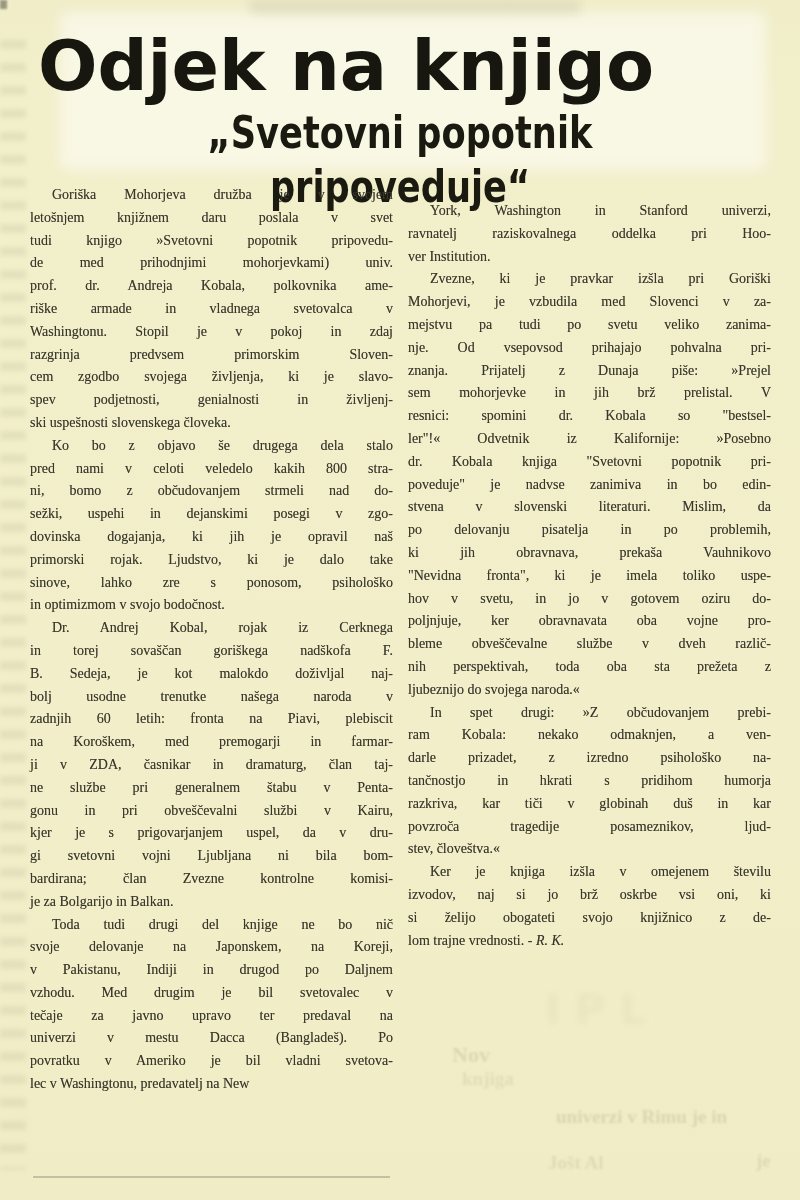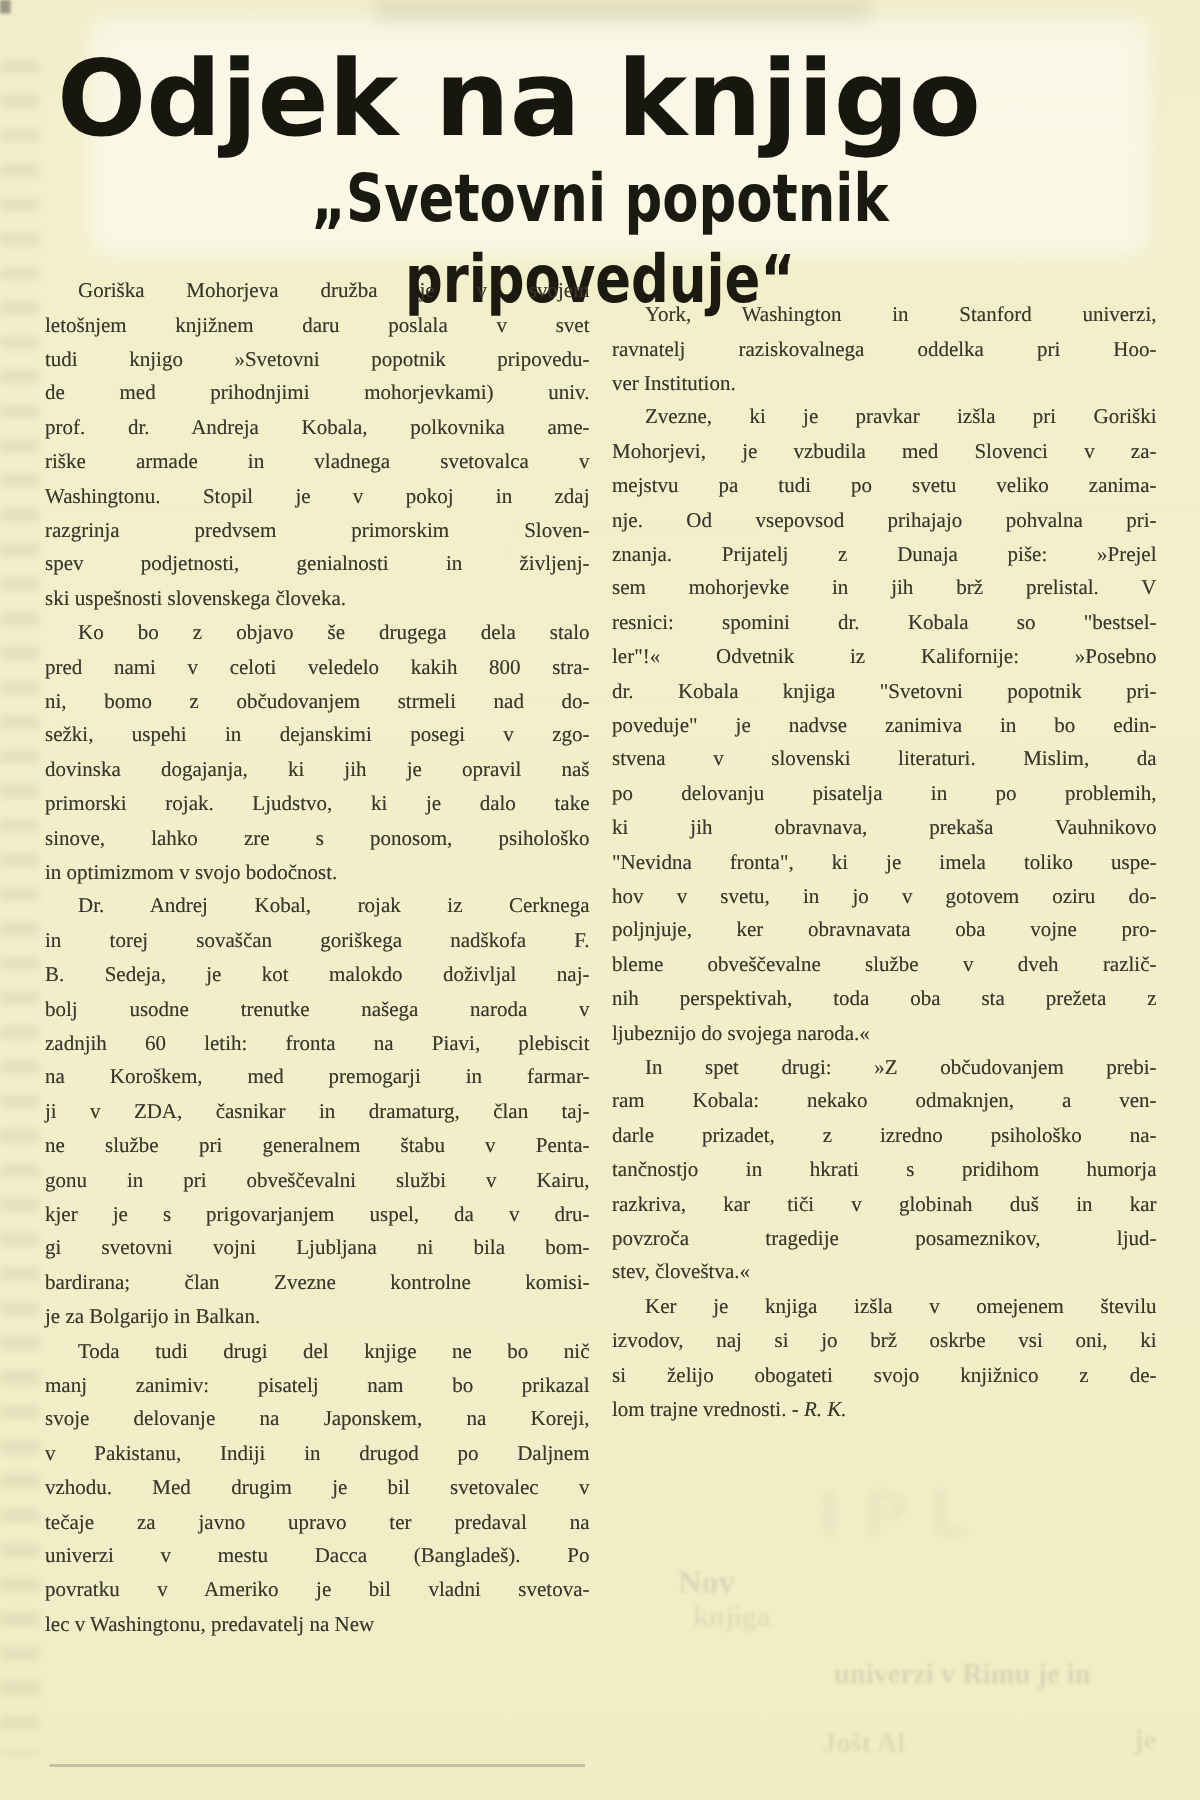--- a/index.html
+++ b/index.html
@@ -87,20 +87,21 @@
 
   <div class="col col-left">
       <div class="line indent">Goriška Mohorjeva družba je v svojem</div>
       <div class="line">letošnjem knjižnem daru poslala v svet</div>
       <div class="line">tudi knjigo »Svetovni popotnik pripovedu-</div>
       <div class="line">de med prihodnjimi mohorjevkami) univ.</div>
       <div class="line">prof. dr. Andreja Kobala, polkovnika ame-</div>
       <div class="line">riške armade in vladnega svetovalca v</div>
       <div class="line">Washingtonu. Stopil je v pokoj in zdaj</div>
       <div class="line">razgrinja predvsem primorskim Sloven-</div>
+      <div class="line">cem zgodbo svojega življenja, ki je slavo-</div>
       <div class="line">spev podjetnosti, genialnosti in življenj-</div>
       <div class="line end">ski uspešnosti slovenskega človeka.</div>
       <div class="line indent">Ko bo z objavo še drugega dela stalo</div>
       <div class="line">pred nami v celoti veledelo kakih 800 stra-</div>
       <div class="line">ni, bomo z občudovanjem strmeli nad do-</div>
       <div class="line">sežki, uspehi in dejanskimi posegi v zgo-</div>
       <div class="line">dovinska dogajanja, ki jih je opravil naš</div>
       <div class="line">primorski rojak. Ljudstvo, ki je dalo take</div>
       <div class="line">sinove, lahko zre s ponosom, psihološko</div>
       <div class="line end">in optimizmom v svojo bodočnost.</div>
@@ -111,21 +112,20 @@
       <div class="line">zadnjih 60 letih: fronta na Piavi, plebiscit</div>
       <div class="line">na Koroškem, med premogarji in farmar-</div>
       <div class="line">ji v ZDA, časnikar in dramaturg, član taj-</div>
       <div class="line">ne službe pri generalnem štabu v Penta-</div>
       <div class="line">gonu in pri obveščevalni službi v Kairu,</div>
       <div class="line">kjer je s prigovarjanjem uspel, da v dru-</div>
       <div class="line">gi svetovni vojni Ljubljana ni bila bom-</div>
       <div class="line">bardirana; član Zvezne kontrolne komisi-</div>
       <div class="line end">je za Bolgarijo in Balkan.</div>
       <div class="line indent">Toda tudi drugi del knjige ne bo nič</div>
-      <div class="line">manj zanimiv: pisatelj nam bo prikazal</div>
       <div class="line">svoje delovanje na Japonskem, na Koreji,</div>
       <div class="line">v Pakistanu, Indiji in drugod po Daljnem</div>
       <div class="line">vzhodu. Med drugim je bil svetovalec v</div>
       <div class="line">tečaje za javno upravo ter predaval na</div>
       <div class="line">univerzi v mestu Dacca (Bangladeš). Po</div>
       <div class="line">povratku v Ameriko je bil vladni svetova-</div>
       <div class="line end">lec v Washingtonu, predavatelj na New</div>
     </div>
 
   <div class="col col-right">

